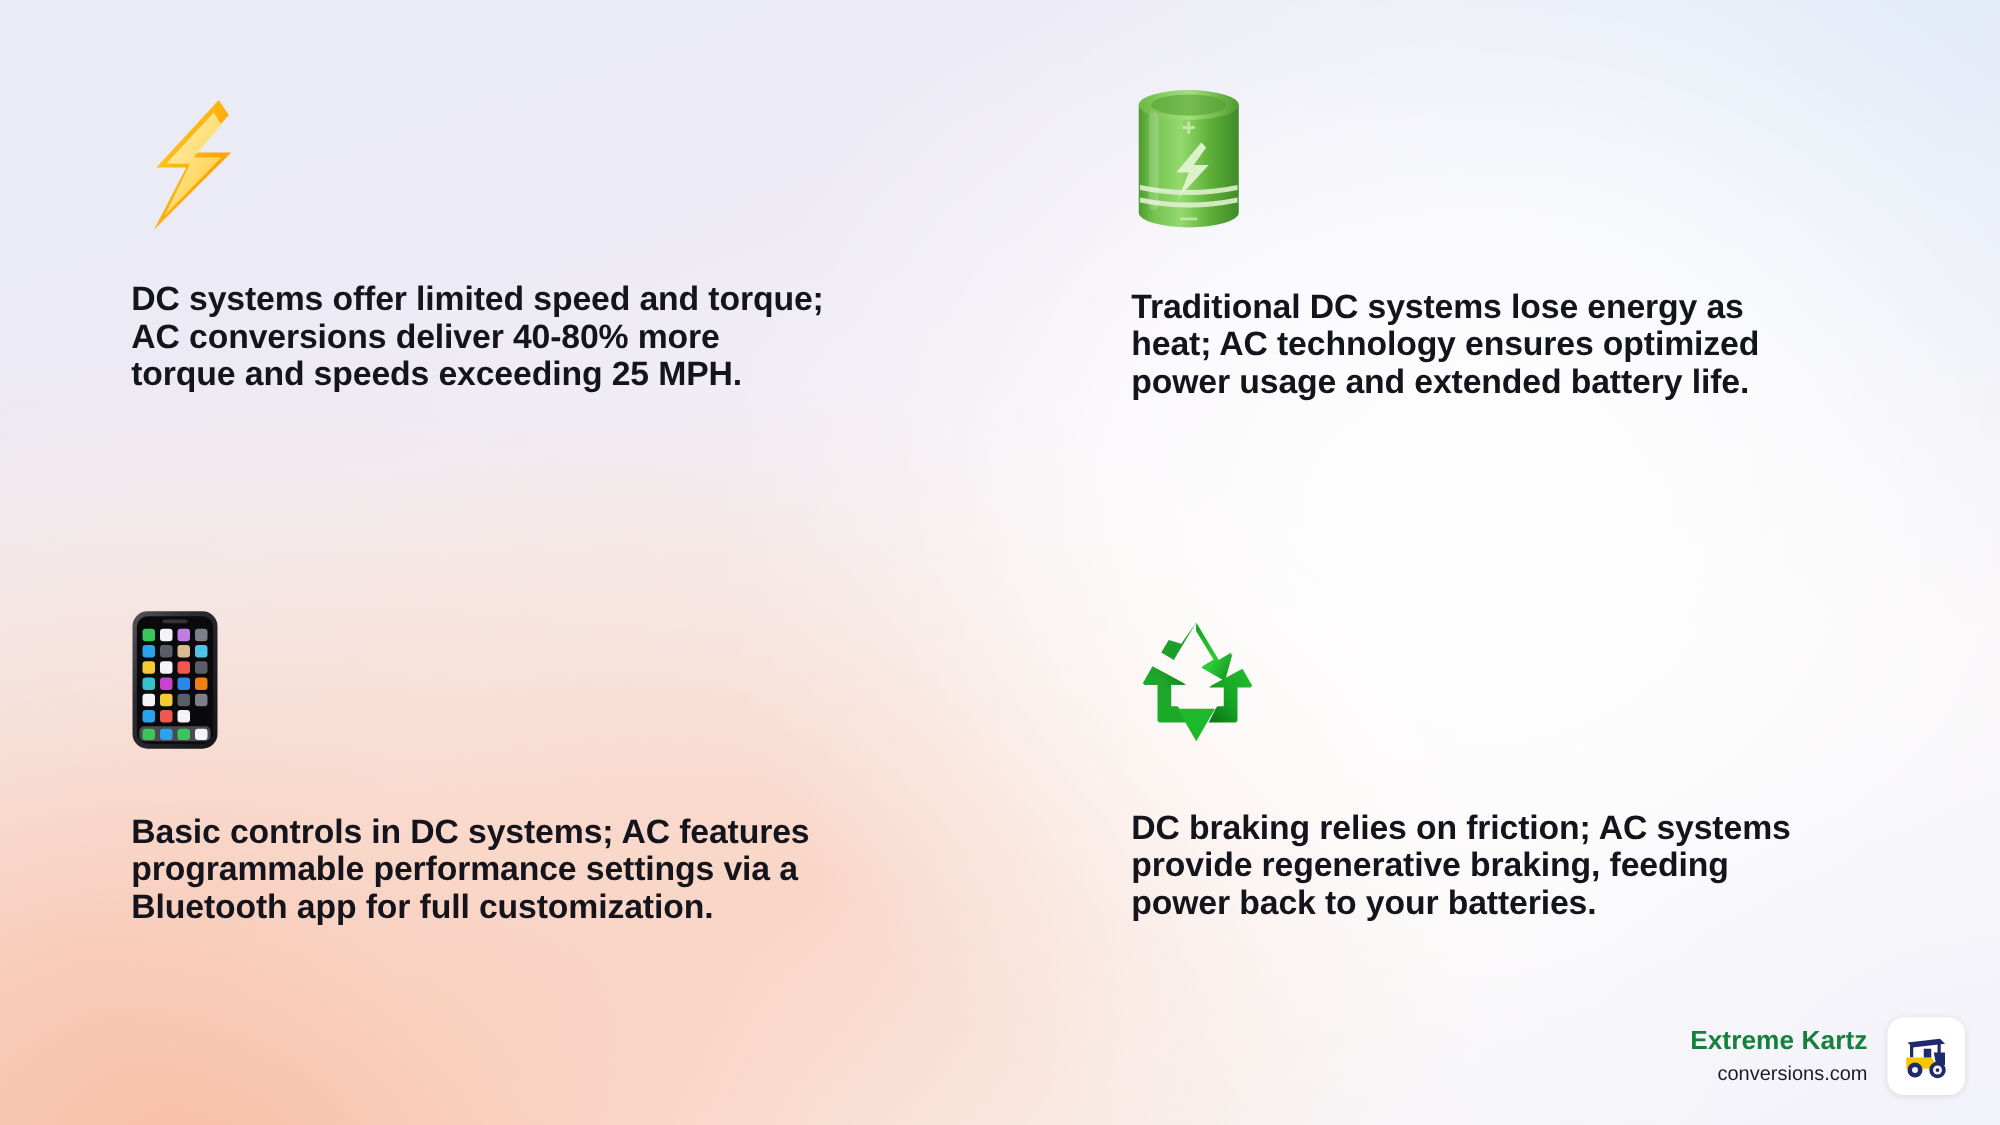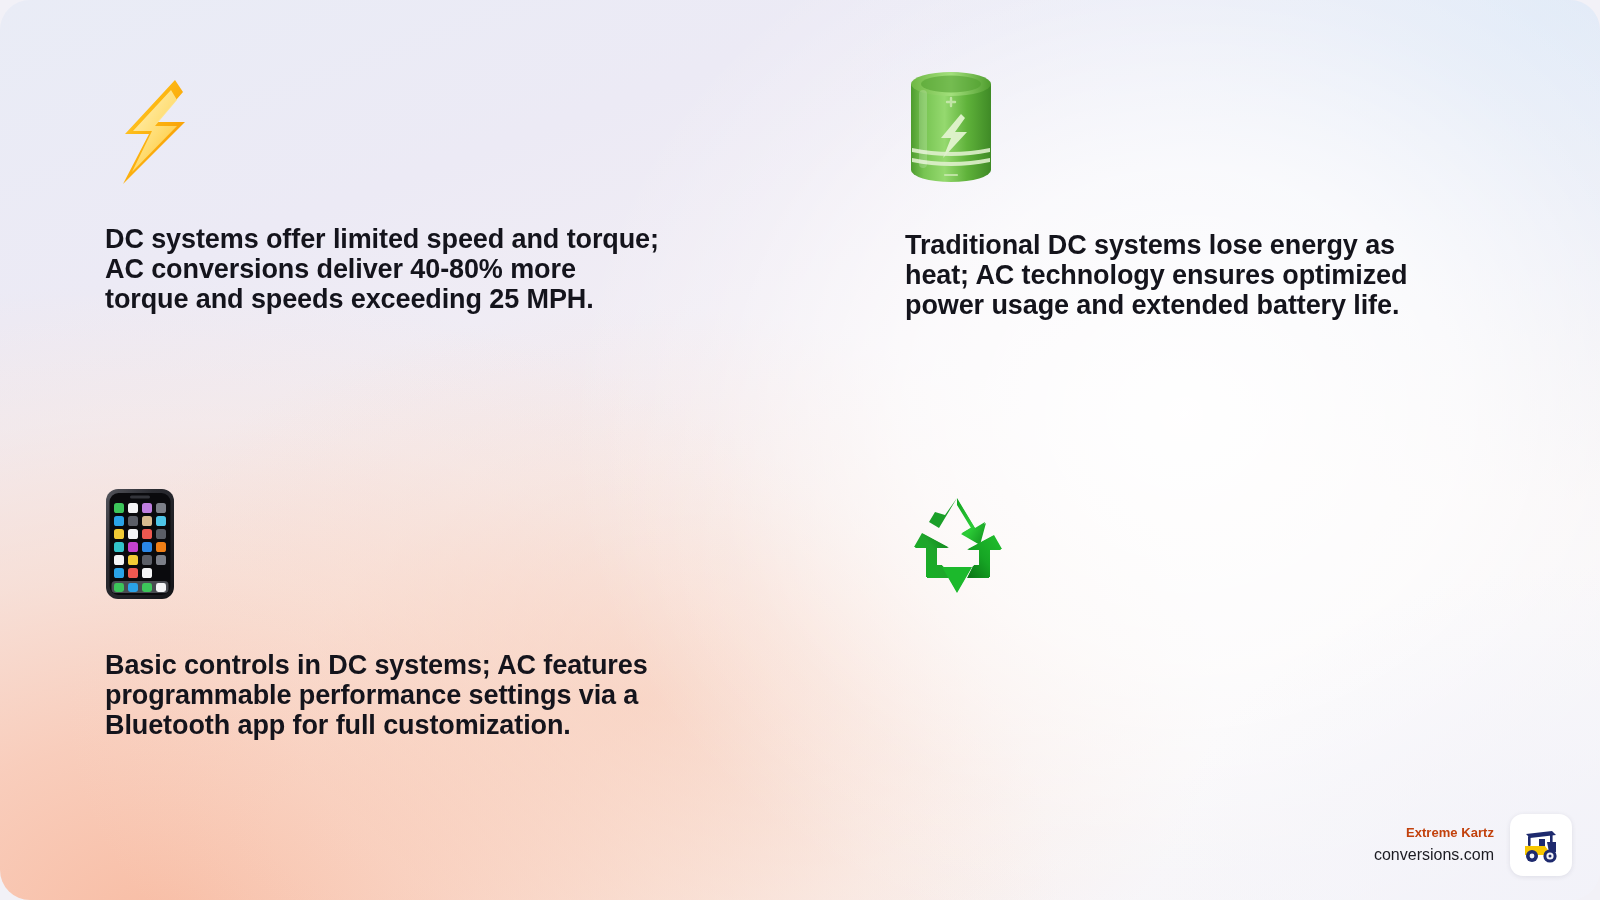--- a/index.html
+++ b/index.html
@@ -15,21 +15,20 @@
     background: #f2f1f7;
   }
 
   
   .canvas {
     position: relative;
     width: 1600px;
     height: 900px;
     overflow: hidden;
     background: #f0f0f7;
-    border-radius: 30px;
   }
   .bg-layer {
     position: absolute;
     inset: 0;
     pointer-events: none;
   }
   
   .bg-base {
     background:
       linear-gradient(160deg,
@@ -128,23 +127,23 @@
     bottom: 24px;
     display: flex;
     align-items: center;
     gap: 16px;
   }
   .brand-text {
     text-align: right;
     line-height: 1.28;
   }
   .brand-name {
-    font-size: 13px;
+    font-size: 21px;
     font-weight: 700;
-    color: #c2410c;
+    color: #15803d;
     letter-spacing: 0.05px;
     display: block;
   }
   .brand-url {
     font-size: 16px;
     font-weight: 400;
     color: #1b1b22;
     display: block;
     margin-top: 3px;
   }
@@ -329,20 +328,21 @@
           <path d="M18 42 L10 56 L22 56 L22 86 L44 86 L38 74 L32 74 L32 56 L44 56 Z" fill="url(#recB)"></path>
           <path d="M17 41 L9 55 L21 55 L21 85 L43 85 L37 73 L31 73 L31 55 L43 55 Z" fill="url(#recB)"></path>
 
           <path d="M88 44 L96 58 L84 58 L84 86 L62 86 L68 74 L74 74 L74 58 L62 58 Z" fill="url(#recC)"></path>
           <path d="M89 43 L97 57 L85 57 L85 85 L63 85 L69 73 L75 73 L75 57 L63 57 Z" fill="url(#recC)"></path>
 
           <path d="M52 100 L38 76 L66 76 Z" fill="#17ab26"></path>
           <path d="M52 101 L37 75 L67 75 Z" fill="#1cb92c"></path>
         </svg>
       </span>
+      <p class="feature-text">DC braking relies on friction; AC systems provide regenerative braking, feeding power back to your batteries.</p>
     </div>
 
   </div>
 
   <div class="brand">
     <div class="brand-text">
       <span class="brand-name">Extreme Kartz</span>
       <span class="brand-url">conversions.com</span>
     </div>
     <div class="brand-badge">

